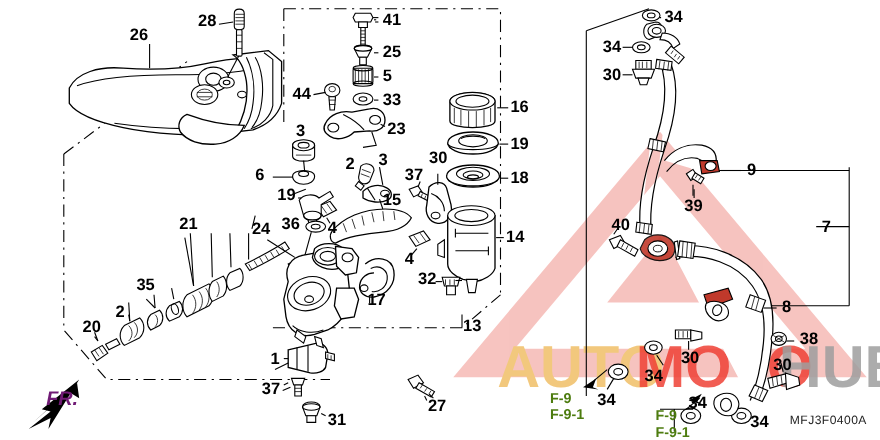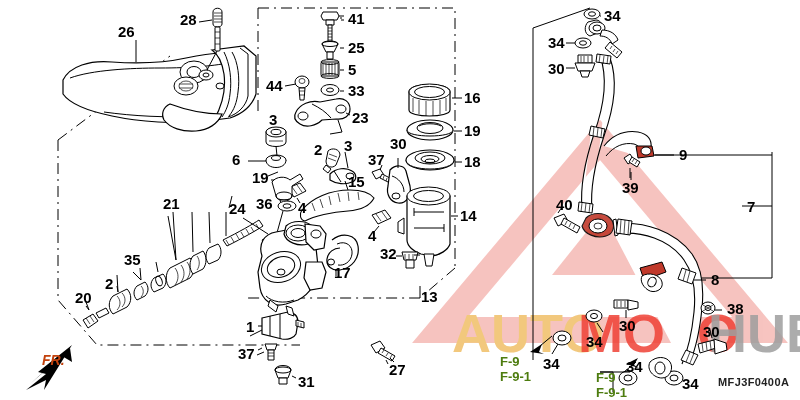--- a/index.html
+++ b/index.html
@@ -1,23 +1,23 @@
 <!DOCTYPE html>
 <html><head>
 <meta charset="utf-8">
 <style>
   html,body{margin:0;padding:0;background:#fff;}
   body{width:800px;height:400px;overflow:hidden;font-family:"Liberation Sans",sans-serif;}
   #stage{position:relative;width:800px;height:400px;background:#ffffff;}
   #stage svg{position:absolute;left:0;top:0;}
   .lbl{position:absolute;font-family:"Liberation Sans",sans-serif;font-weight:bold;color:#000;
        font-size:15px;line-height:1;white-space:nowrap;}
-  .fr{position:absolute;font-family:"Liberation Sans",sans-serif;font-weight:bold;font-size:14px;
-      color:#c2410c;font-style:italic;}
-  .pn{position:absolute;font-family:"Liberation Sans",sans-serif;font-weight:bold;font-size:11px;color:#222;letter-spacing:.4px;}
+  .fr{position:absolute;font-family:"Liberation Sans",sans-serif;font-weight:bold;font-size:18px;
+      color:#701a75;font-style:italic;}
+  .pn{position:absolute;font-family:"Liberation Sans",sans-serif;font-weight:normal;font-size:11px;color:#222;letter-spacing:.4px;}
   .fref{position:absolute;font-family:"Liberation Sans",sans-serif;font-weight:bold;font-size:13px;color:#4d7c0f;line-height:15px;}
 </style>
 </head>
 <body>
 
 <div id="stage">
 
   <svg width="800" height="400" aria-hidden="true">
     <g opacity="0.62">
 

